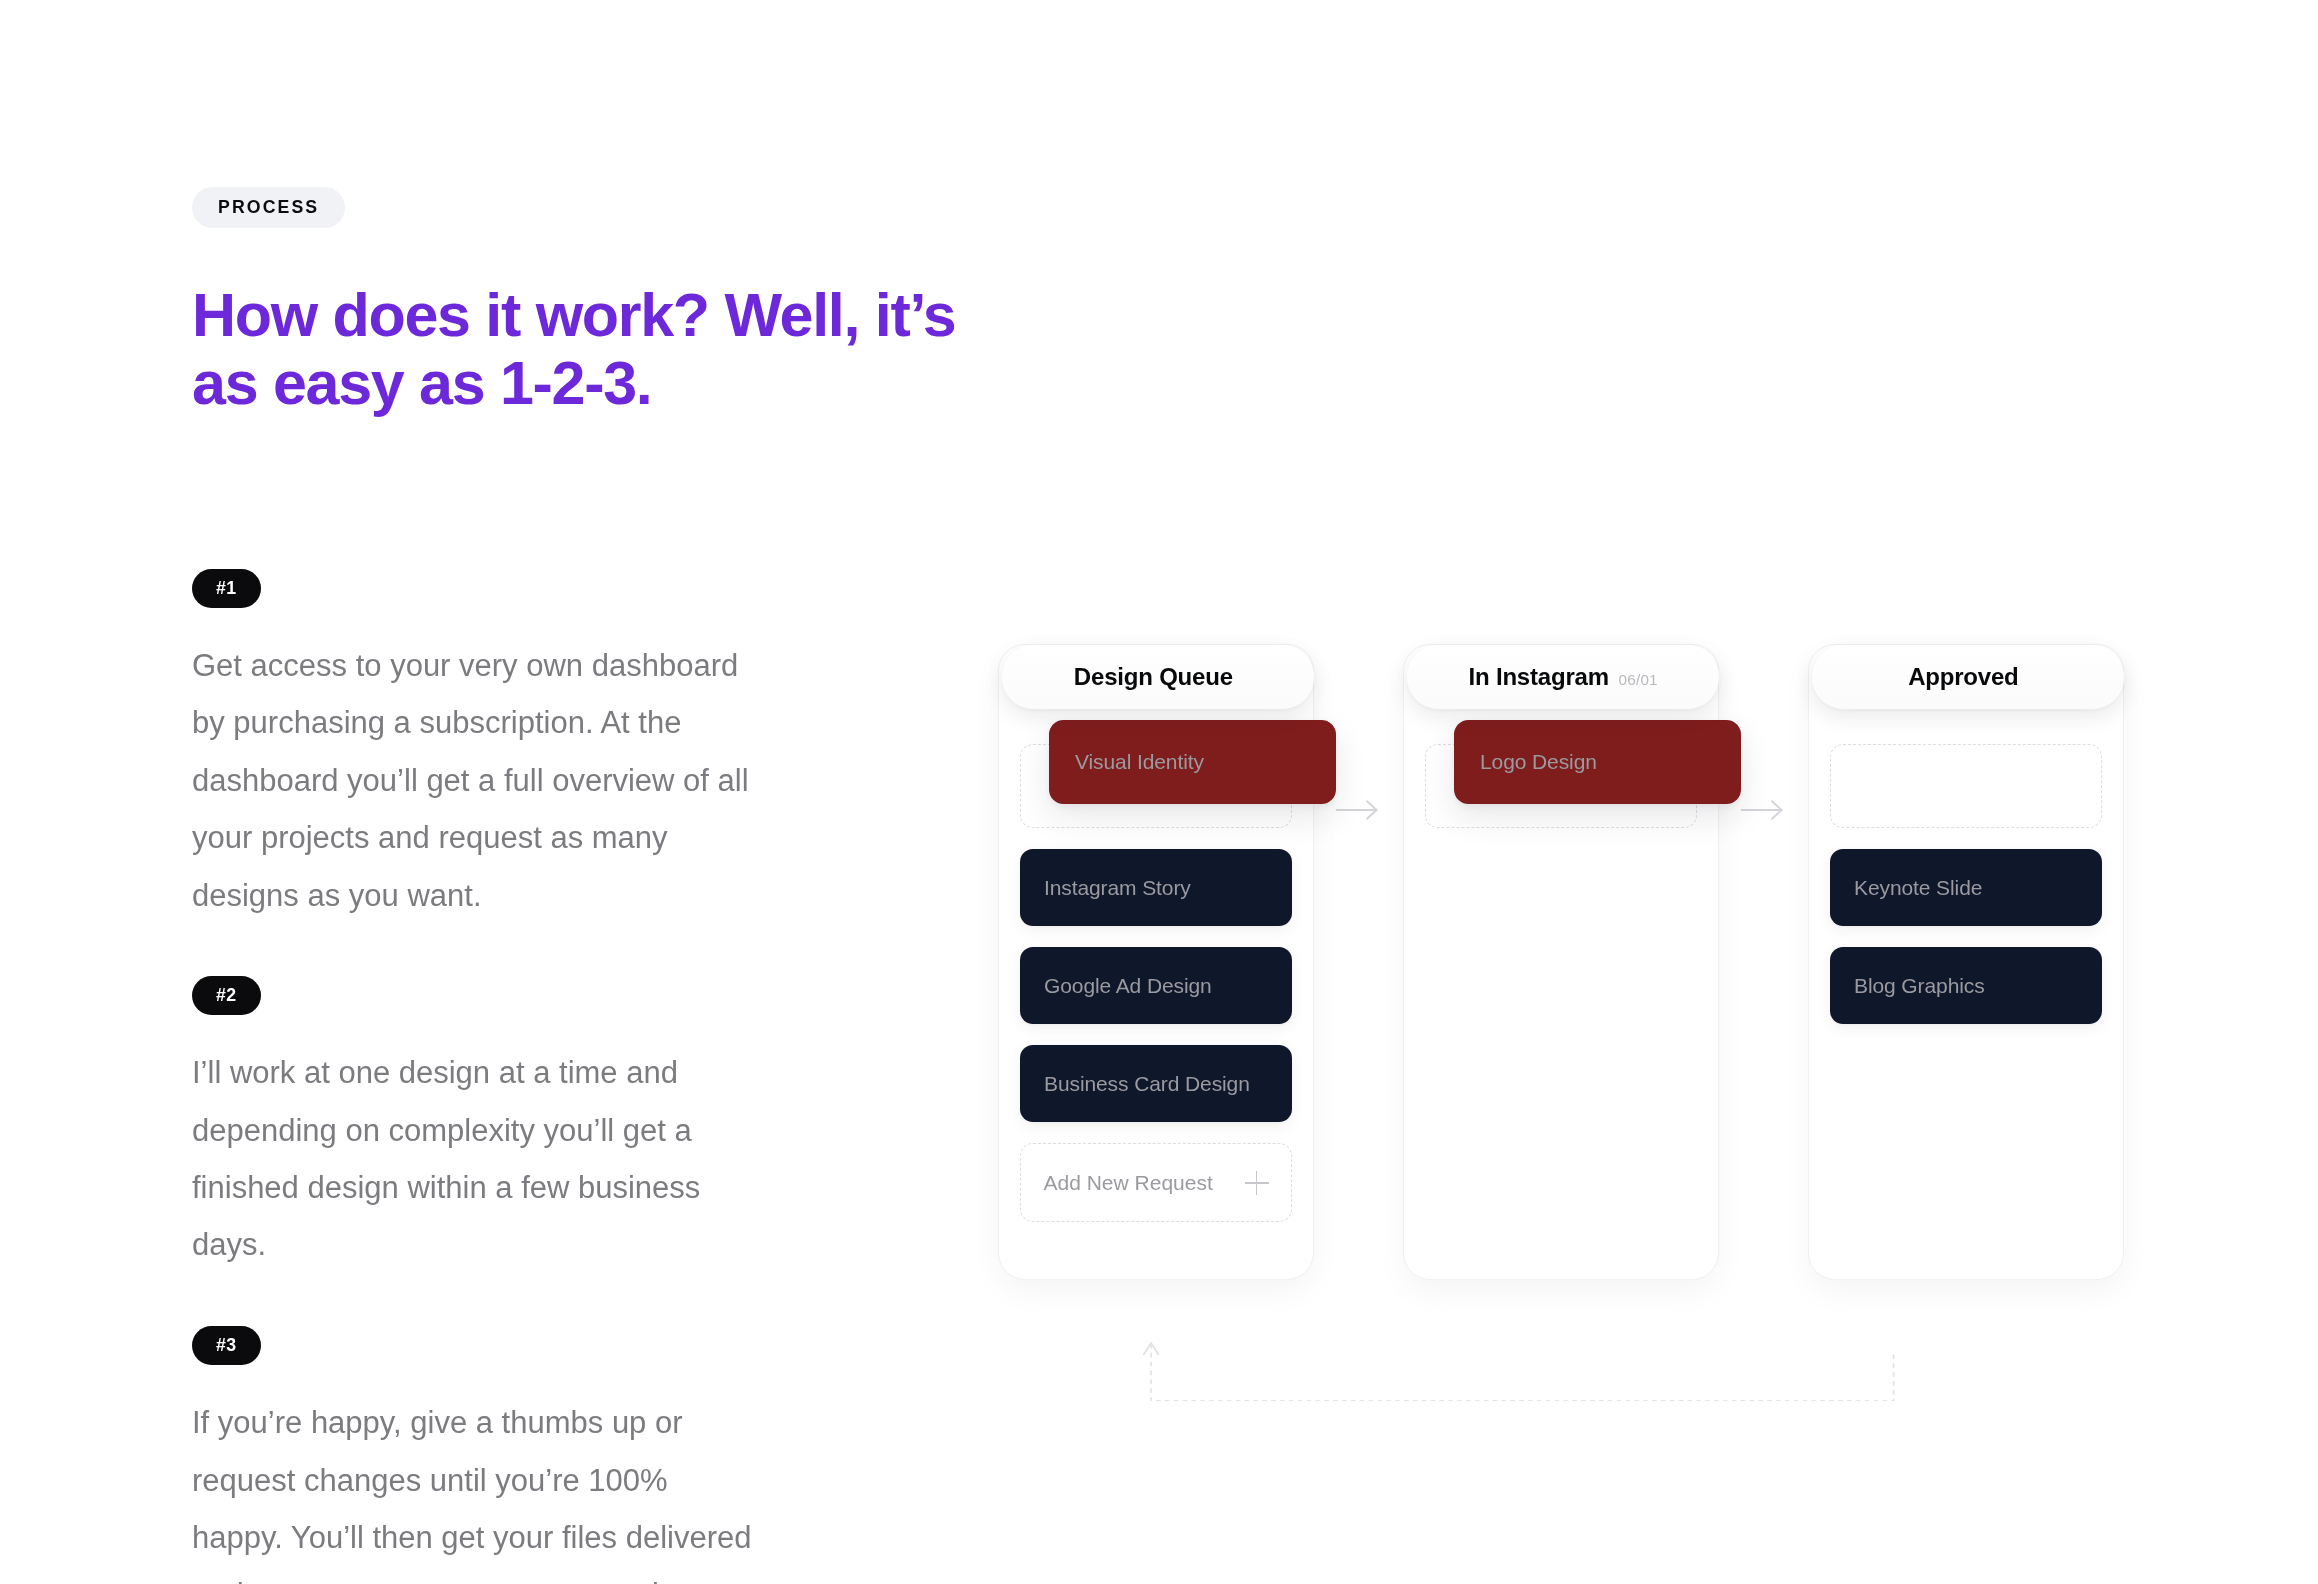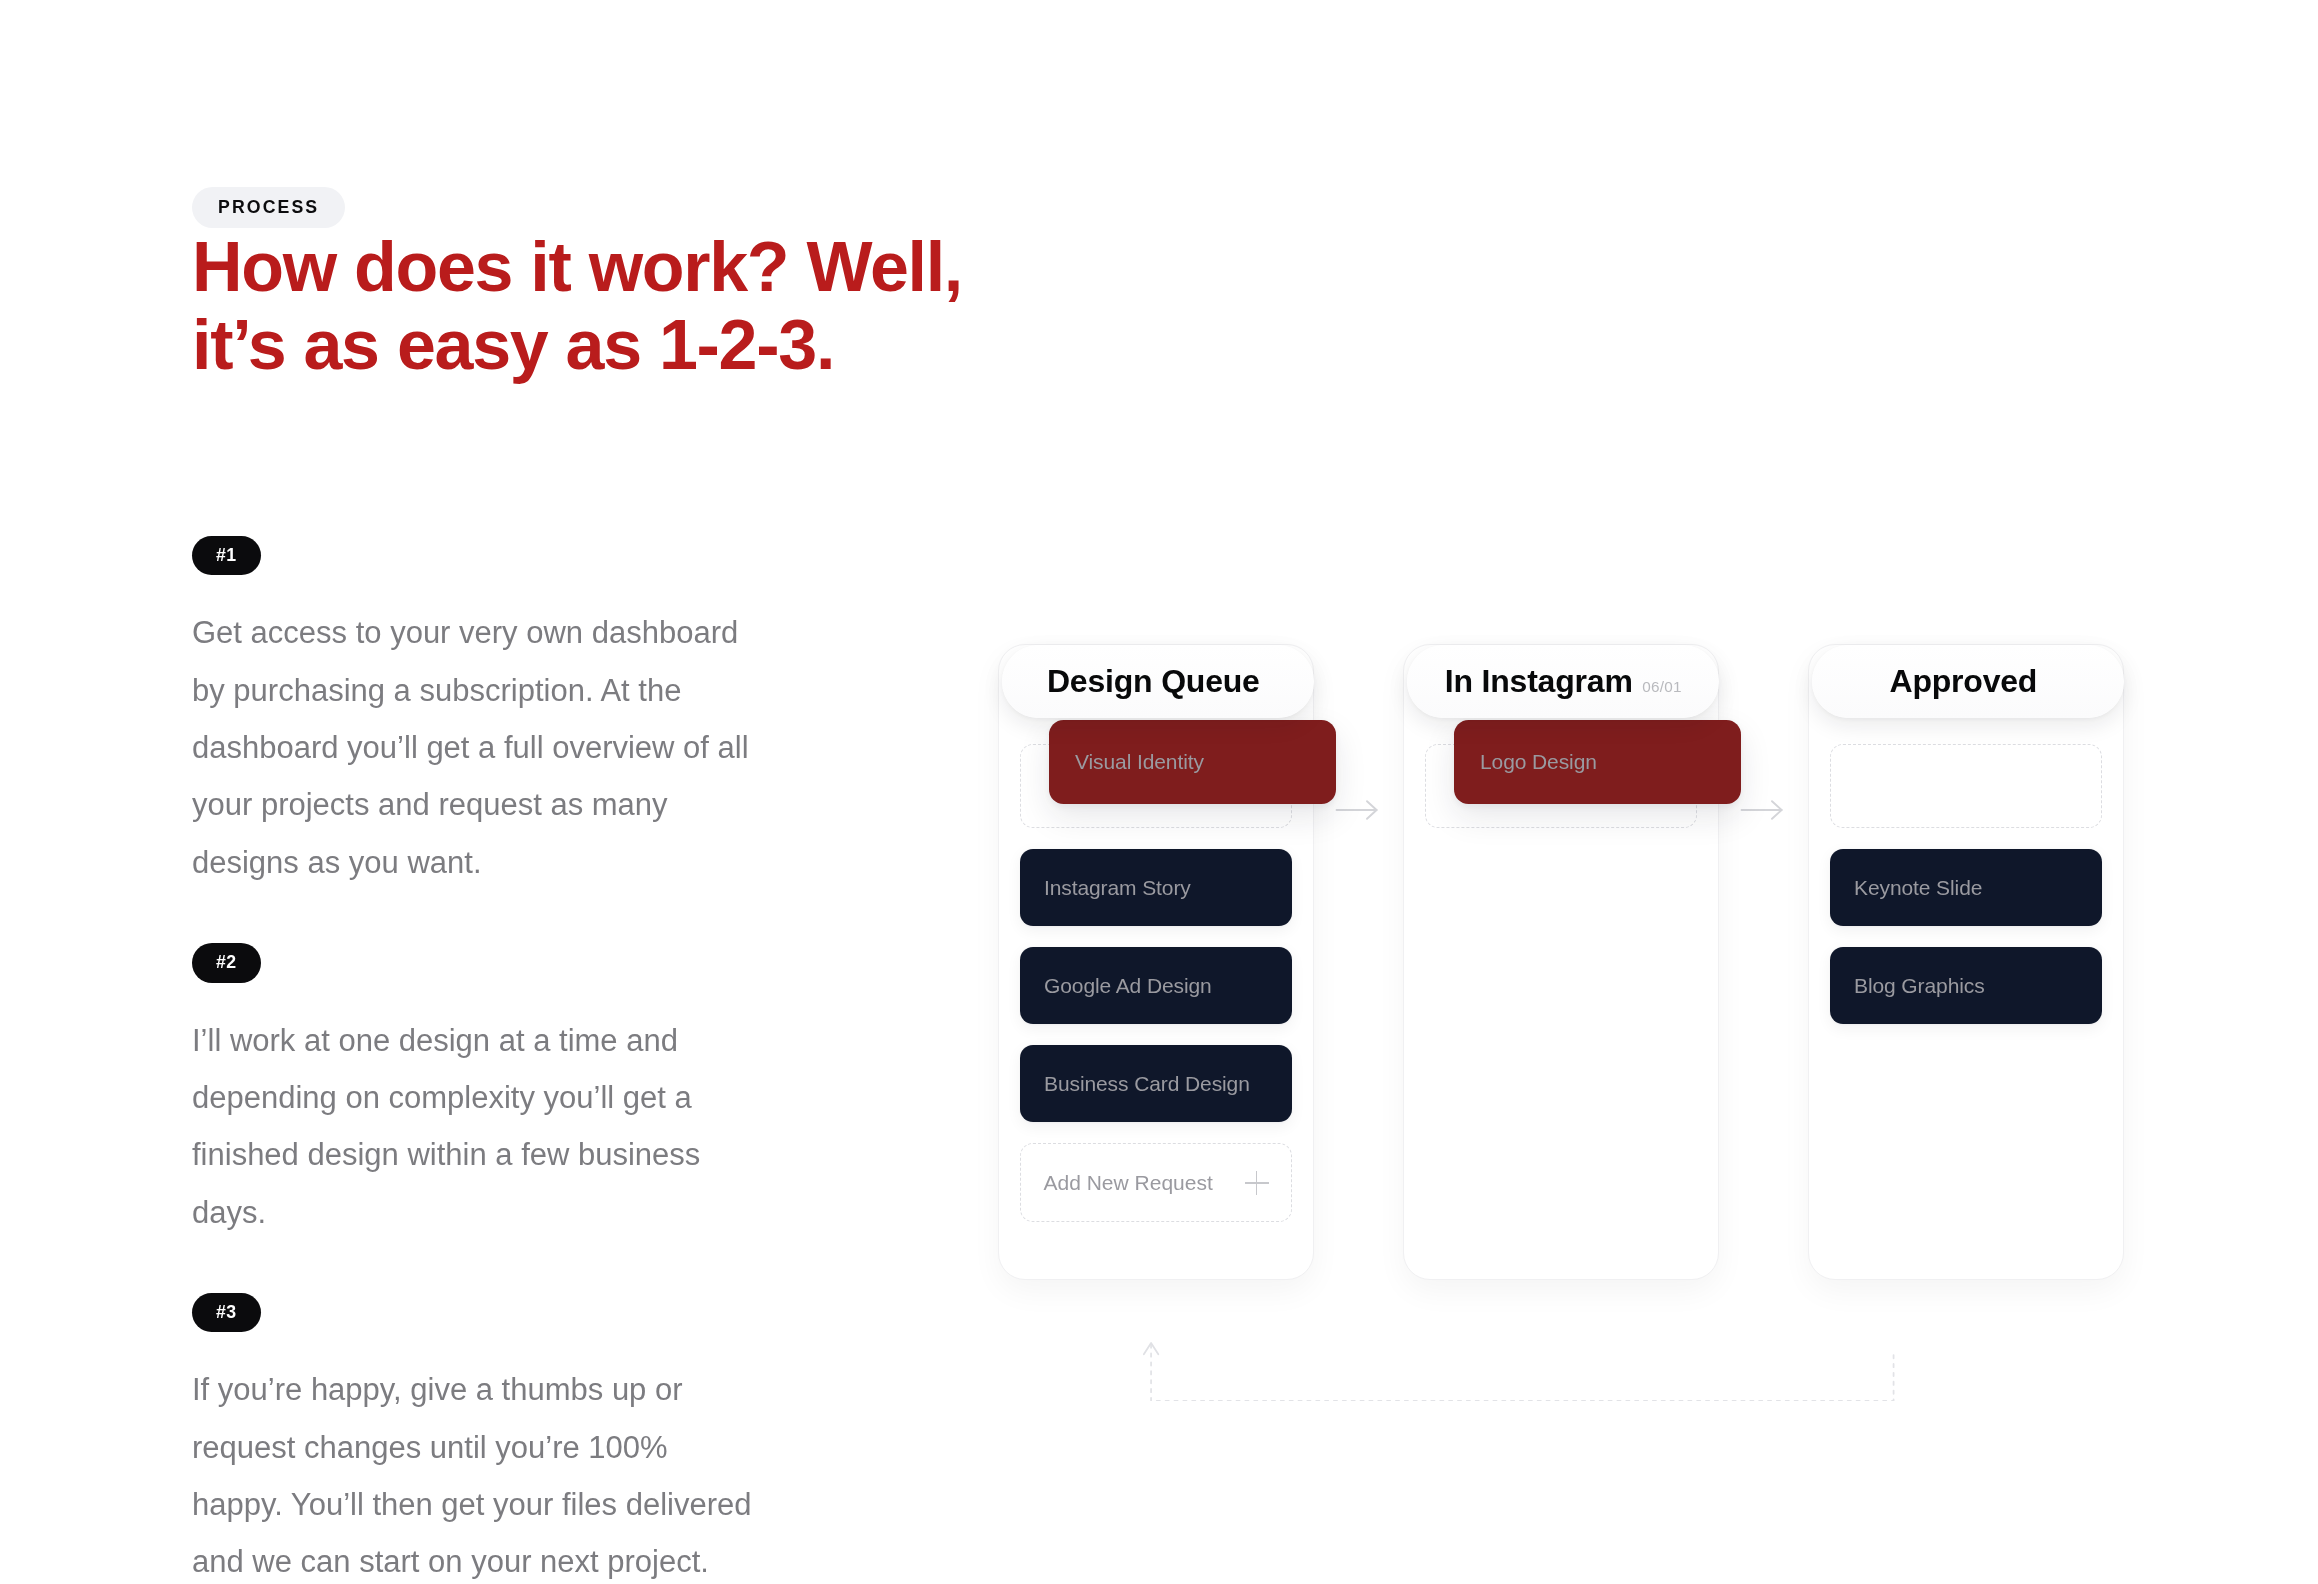--- a/index.html
+++ b/index.html
@@ -32,25 +32,26 @@
     color: #0c0c0e;
     font-size: 17.7px;
     font-weight: bold;
     letter-spacing: 2.1px;
     padding: 12px 26px 11.3px 26px;
     border-radius: 804px;
     line-height: 1;
   }
 
   .headline {
-    font-size: 70px;
+    margin-top: 53px;
+    font-size: 61px;
     line-height: 1.12;
     font-weight: bold;
     letter-spacing: -1.3px;
-    color: #b91c1c;
+    color: #6d28d9;
     max-width: 958px;
   }
 
   .steps { margin-top: 151px; }
 
   .step { position: relative; }
   .step + .step { margin-top: 52px; }
 
   .step-badge {
     display: inline-block;
@@ -115,21 +116,21 @@
     background: linear-gradient(180deg,#ffffff 0%, #fbfbfc 100%);
     border-radius: 804px;
     box-shadow: 0 8px 21px rgba(20,20,35,0.085), 0 1.6px 4px rgba(20,20,35,0.04);
     padding: 17.7px 32px 18.5px 32px;
     text-align: center;
     white-space: nowrap;
     z-index: 6;
   }
 
   .col-title {
-    font-size: 32px;
+    font-size: 24px;
     font-weight: bold;
     color: #08090a;
     letter-spacing: -0.2px;
   }
 
   .col-count {
     font-size: 15.3px;
     color: #b9babe;
     margin-left: 9.7px;
     letter-spacing: 0.2px;

